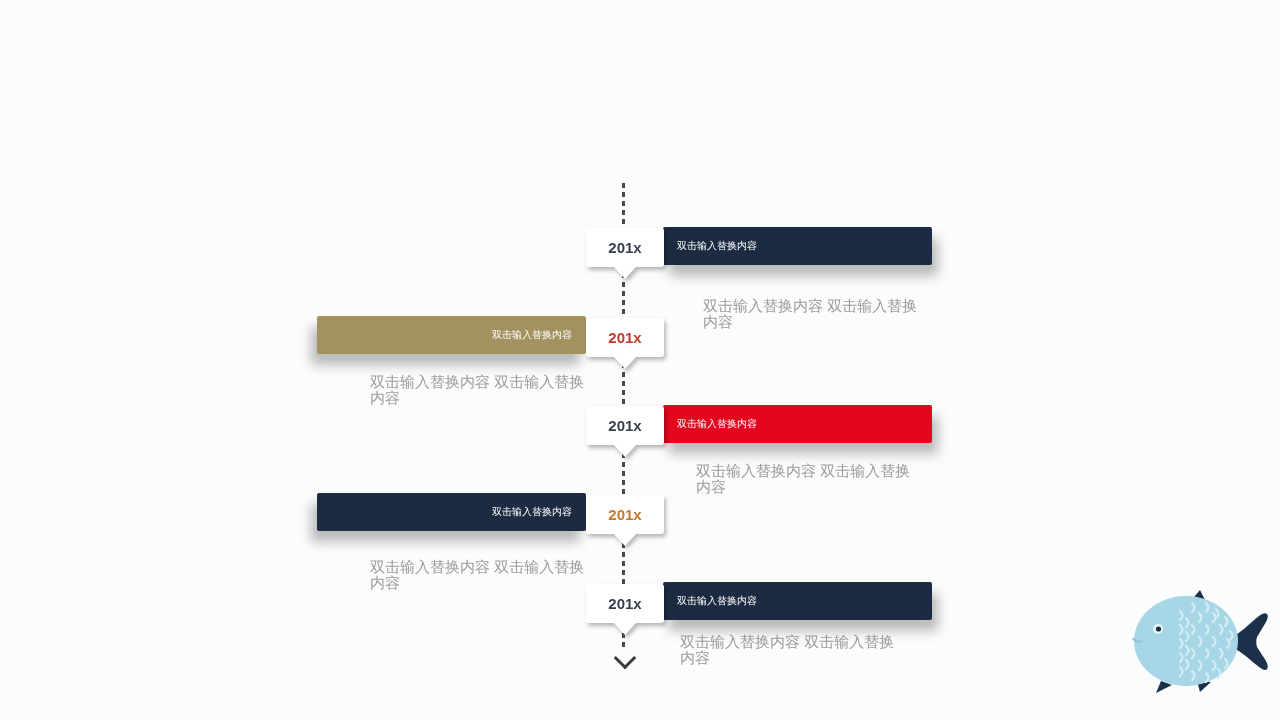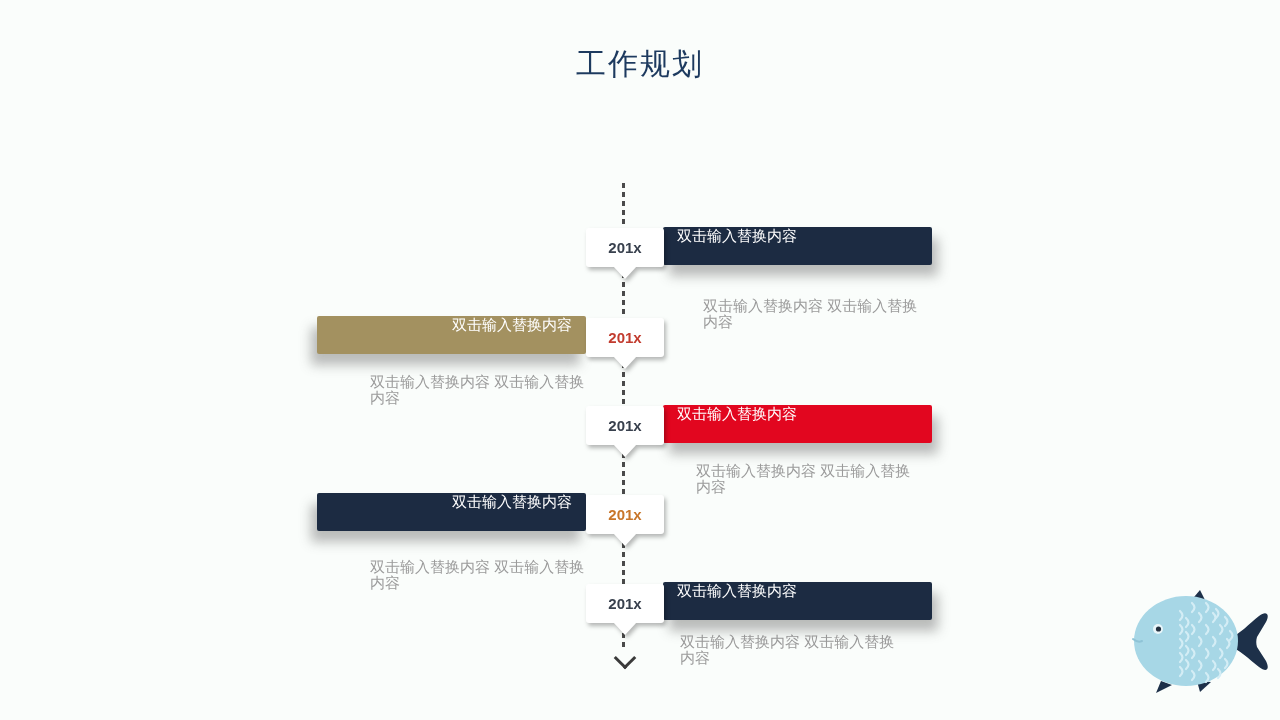--- a/index.html
+++ b/index.html
@@ -19,21 +19,21 @@
     background:repeating-linear-gradient(to bottom,#4a4a4a 0 5px,transparent 5px 9px);
   }
   .tl-arrow{
     position:absolute;left:617px;top:650px;width:13px;height:13px;
     border-left:3px solid #3a3a3a;border-bottom:3px solid #3a3a3a;
     transform:rotate(-45deg);
   }
   
   .bar{
     position:absolute;height:38px;width:269px;box-sizing:border-box;
-    display:flex;align-items:flex-start;color:#ffffff;font-size:15px;
+    display:flex;align-items:center;color:#ffffff;font-size:10px;
     border-radius:2px;z-index:1;
   }
   .bar.right{left:663px;padding-left:14px;justify-content:flex-start;
     box-shadow:6px 11px 12px rgba(80,80,80,.38);}
   .bar.left{left:317px;padding-right:14px;justify-content:flex-end;
     box-shadow:-6px 11px 12px rgba(80,80,80,.38);}
   .bar.navy{background:#1c2b42;}
   .bar.tan{background:#a39160;}
   .bar.red{background:#e2061f;}
   
@@ -59,21 +59,20 @@
     position:absolute;width:226px;font-size:15px;line-height:16px;
     color:#9b9b9b;
   }
   .fish{position:absolute;left:1130px;top:589px;width:145px;height:105px;}
 </style>
 </head>
 <body>
 
 <div class="slide">
 
-  <div class="title">工作规划</div>
 
   <div class="tl-line"></div>
   <div class="tl-arrow"></div>
 
   <div class="bar right navy" style="top:227px">
     <span>双击输入替换内容</span>
   </div>
   <div class="badge" style="top:228px">
     <div class="badge-box y-default">
       <span>201x</span>

